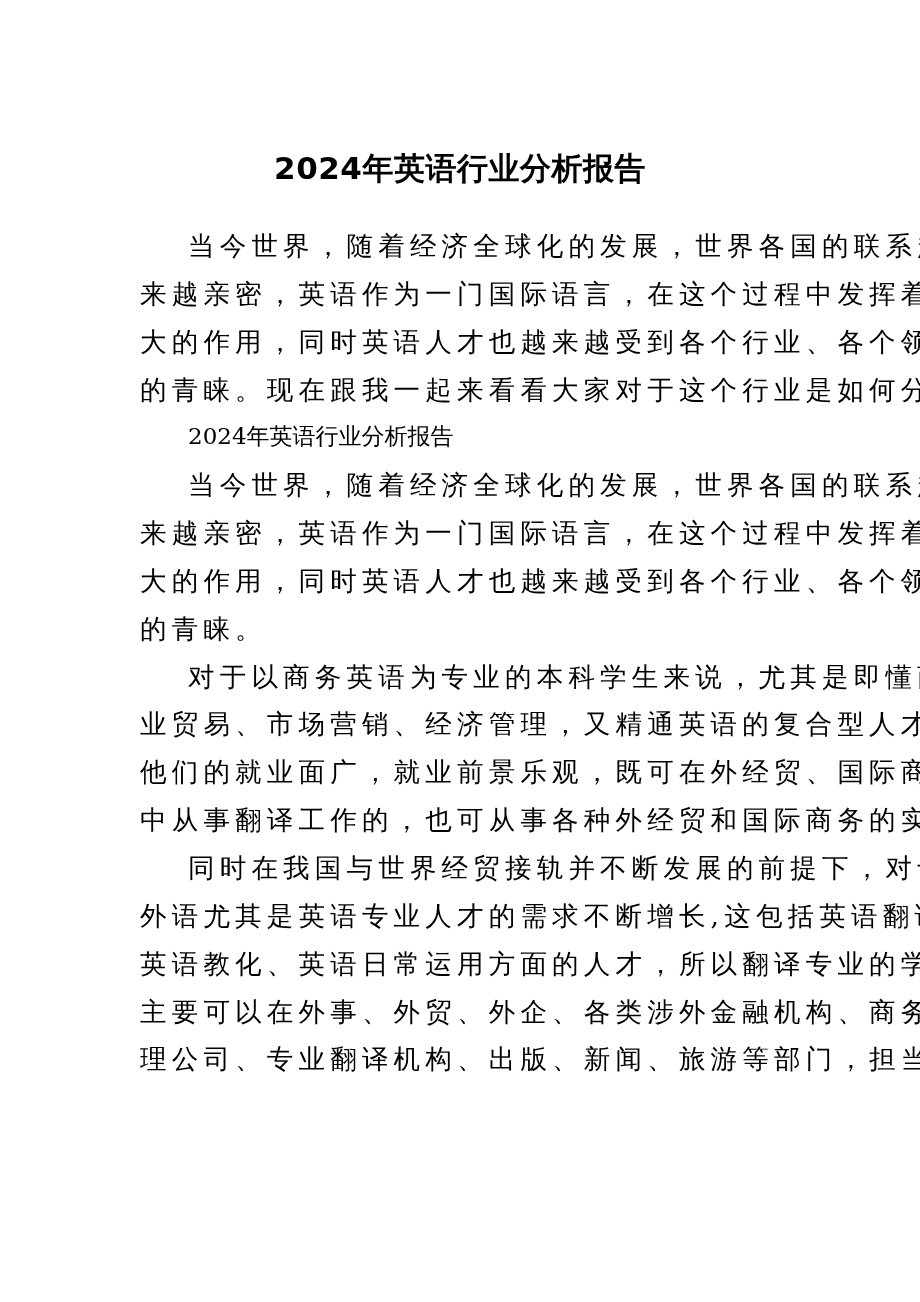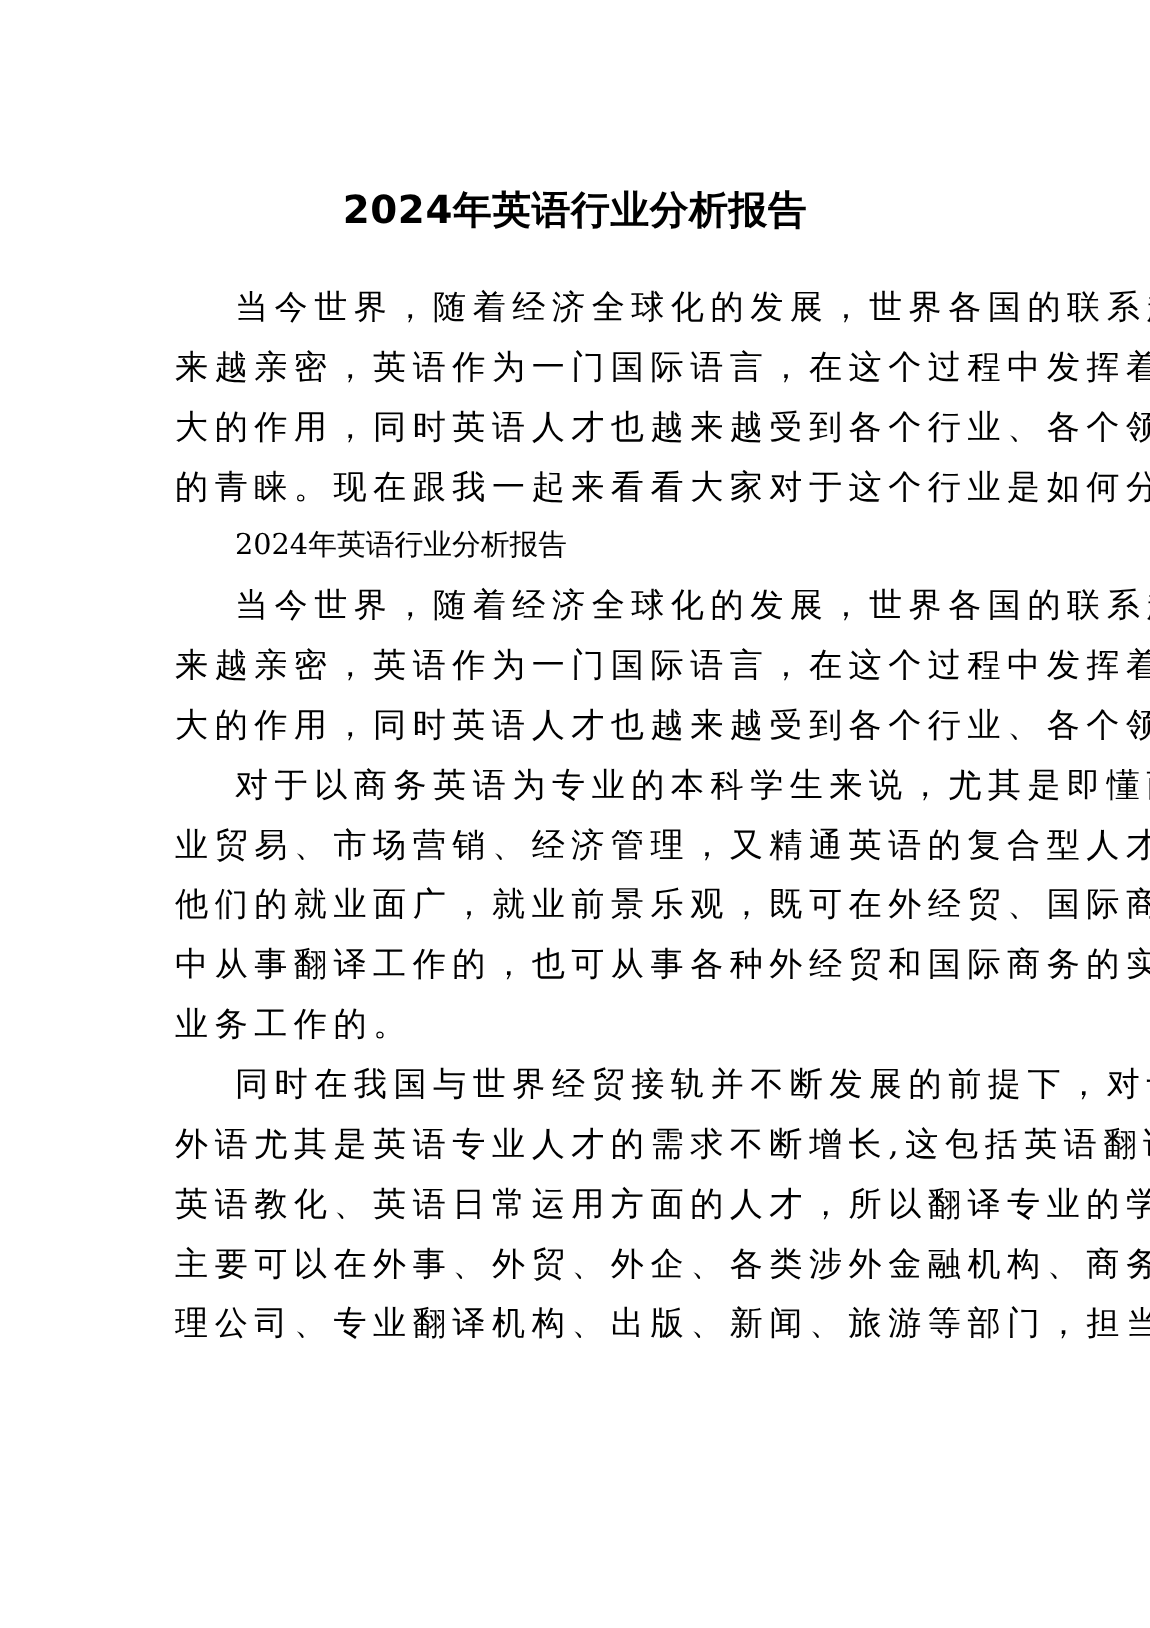--- a/index.html
+++ b/index.html
@@ -73,28 +73,28 @@
     </div>
 
     <div>
       <span class="line indent heading-line">2024年英语行业分析报告</span>
     </div>
 
     <div>
       <span class="line indent">当今世界，随着经济全球化的发展，世界各国的联系越</span>
       <span class="line">来越亲密，英语作为一门国际语言，在这个过程中发挥着重</span>
       <span class="line">大的作用，同时英语人才也越来越受到各个行业、各个领域</span>
+      <span class="line">的青睐。</span>
     </div>
 
     <div>
       <span class="line indent">对于以商务英语为专业的本科学生来说，尤其是即懂商</span>
       <span class="line">业贸易、市场营销、经济管理，又精通英语的复合型人才，</span>
       <span class="line">他们的就业面广，就业前景乐观，既可在外经贸、国际商务</span>
       <span class="line">中从事翻译工作的，也可从事各种外经贸和国际商务的实际</span>
-      <span class="line">业务工作的。</span>
     </div>
 
     <div>
       <span class="line indent">同时在我国与世界经贸接轨并不断发展的前提下，对于</span>
       <span class="line">外语尤其是英语专业人才的需求不断增长,这包括英语翻译、</span>
       <span class="line">英语教化、英语日常运用方面的人才，所以翻译专业的学生</span>
       <span class="line">主要可以在外事、外贸、外企、各类涉外金融机构、商务管</span>
       <span class="line">理公司、专业翻译机构、出版、新闻、旅游等部门，担当、</span>
     </div>
   </div>

